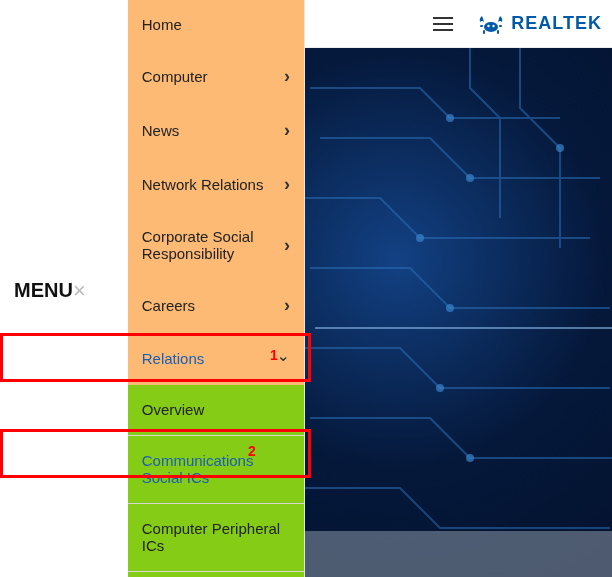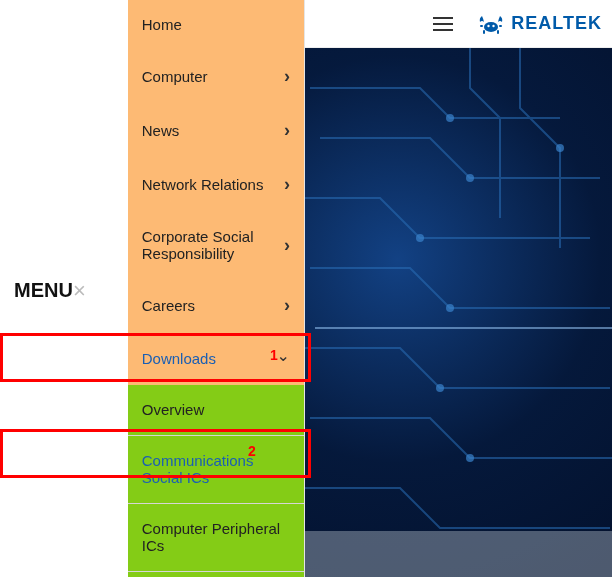--- a/index.html
+++ b/index.html
@@ -159,21 +159,21 @@
       </li>
       <li class="menu-item">
         <span>Corporate Social Responsibility</span>
         <span class="chev right"></span>
       </li>
       <li class="menu-item">
         <span>Careers</span>
         <span class="chev right"></span>
       </li>
       <li class="menu-item active-link">
-        <span>Downloads</span>
+        <span>Relations</span>
         <span class="chev down"></span>
       </li>
       <ul class="submenu">
         <li class="menu-item">
           <span>Overview</span>
         </li>
         <li class="menu-item active-sub">
           <span>Communications Social ICs</span>
         </li>
         <li class="menu-item">

